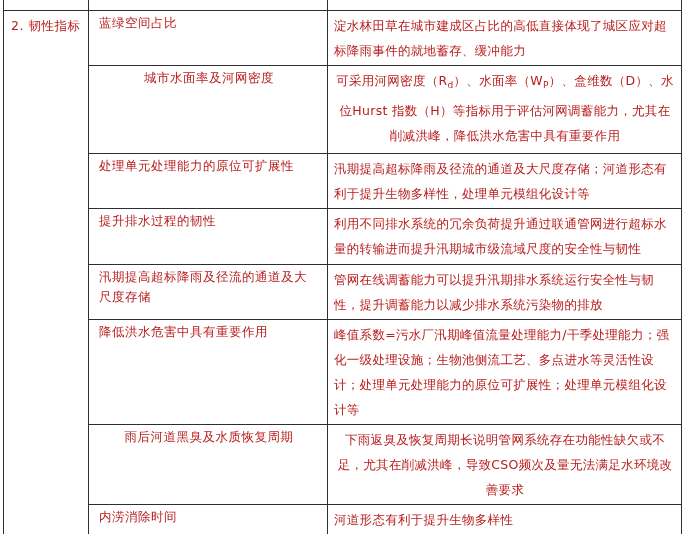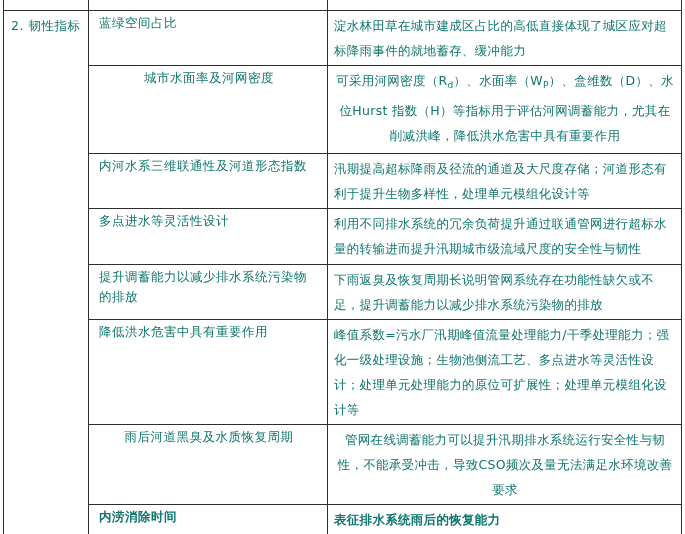--- a/index.html
+++ b/index.html
@@ -21,21 +21,21 @@
     left: 3px;
     top: 0;
     border-collapse: collapse;
     table-layout: fixed;
     width: 678px;
   }
   table.doc-table td {
     border: 1px solid #2e2e2e;
     vertical-align: top;
     font-size: 12.5px;
-    color: #0f766e;
+    color: #b91c1c;
     overflow: hidden;
     word-break: break-all;
   }
   tr.partial-top td {
     border-top: none;
   }
   td.cat {
     padding: 5px 4px 2px 7px;
     line-height: 20px;
     letter-spacing: 0.5px;
@@ -81,49 +81,49 @@
   </tr>
 
   <tr style="height: 88px; text-align: center;">
 
     <td class="ind">城市水面率及河网密度</td>
     <td class="desc rich">可采用河网密度（R<sub>d</sub>）、水面率（W<sub>P</sub>）、盒维数（D）、水位Hurst 指数（H）等指标用于评估河网调蓄能力，尤其在削减洪峰，降低洪水危害中具有重要作用</td>
   </tr>
 
   <tr style="height: 55px;">
 
-    <td class="ind">内河水系三维联通性及河道形态指数</td>
+    <td class="ind">处理单元处理能力的原位可扩展性</td>
     <td class="desc rich">汛期提高超标降雨及径流的通道及大尺度存储；河道形态有利于提升生物多样性，处理单元模组化设计等</td>
   </tr>
 
   <tr style="height: 56px;">
 
-    <td class="ind">多点进水等灵活性设计</td>
+    <td class="ind">提升排水过程的韧性</td>
     <td class="desc rich">利用不同排水系统的冗余负荷提升通过联通管网进行超标水量的转输进而提升汛期城市级流域尺度的安全性与韧性</td>
   </tr>
 
   <tr style="height: 50px;">
 
-    <td class="ind">提升调蓄能力以减少排水系统污染物的排放</td>
-    <td class="desc rich">下雨返臭及恢复周期长说明管网系统存在功能性缺欠或不足，提升调蓄能力以减少排水系统污染物的排放</td>
+    <td class="ind">汛期提高超标降雨及径流的通道及大尺度存储</td>
+    <td class="desc rich">管网在线调蓄能力可以提升汛期排水系统运行安全性与韧性，提升调蓄能力以减少排水系统污染物的排放</td>
   </tr>
 
   <tr style="height: 80px;">
 
     <td class="ind">降低洪水危害中具有重要作用</td>
     <td class="desc rich">峰值系数=污水厂汛期峰值流量处理能力/干季处理能力；强化一级处理设施；生物池侧流工艺、多点进水等灵活性设计；处理单元处理能力的原位可扩展性；处理单元模组化设计等</td>
   </tr>
 
   <tr style="height: 54px; text-align: center;">
 
     <td class="ind">雨后河道黑臭及水质恢复周期</td>
-    <td class="desc rich">管网在线调蓄能力可以提升汛期排水系统运行安全性与韧性，不能承受冲击，导致CSO频次及量无法满足水环境改善要求</td>
+    <td class="desc rich">下雨返臭及恢复周期长说明管网系统存在功能性缺欠或不足，尤其在削减洪峰，导致CSO频次及量无法满足水环境改善要求</td>
   </tr>
 
-  <tr style="height: 28px; font-weight: bold;">
+  <tr style="height: 28px;">
 
     <td class="ind">内涝消除时间</td>
-    <td class="desc rich">表征排水系统雨后的恢复能力</td>
+    <td class="desc rich">河道形态有利于提升生物多样性</td>
   </tr>
 
     </tbody>
   </table>
 </div>
 
 </body></html>

